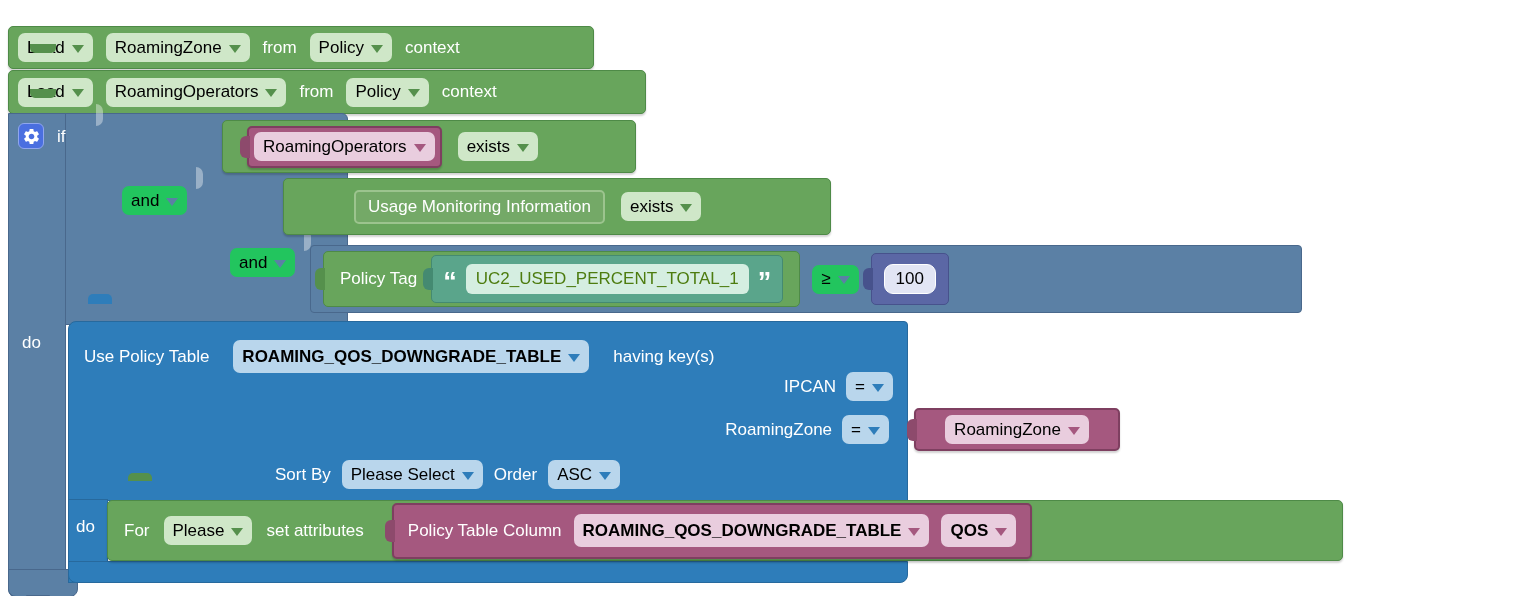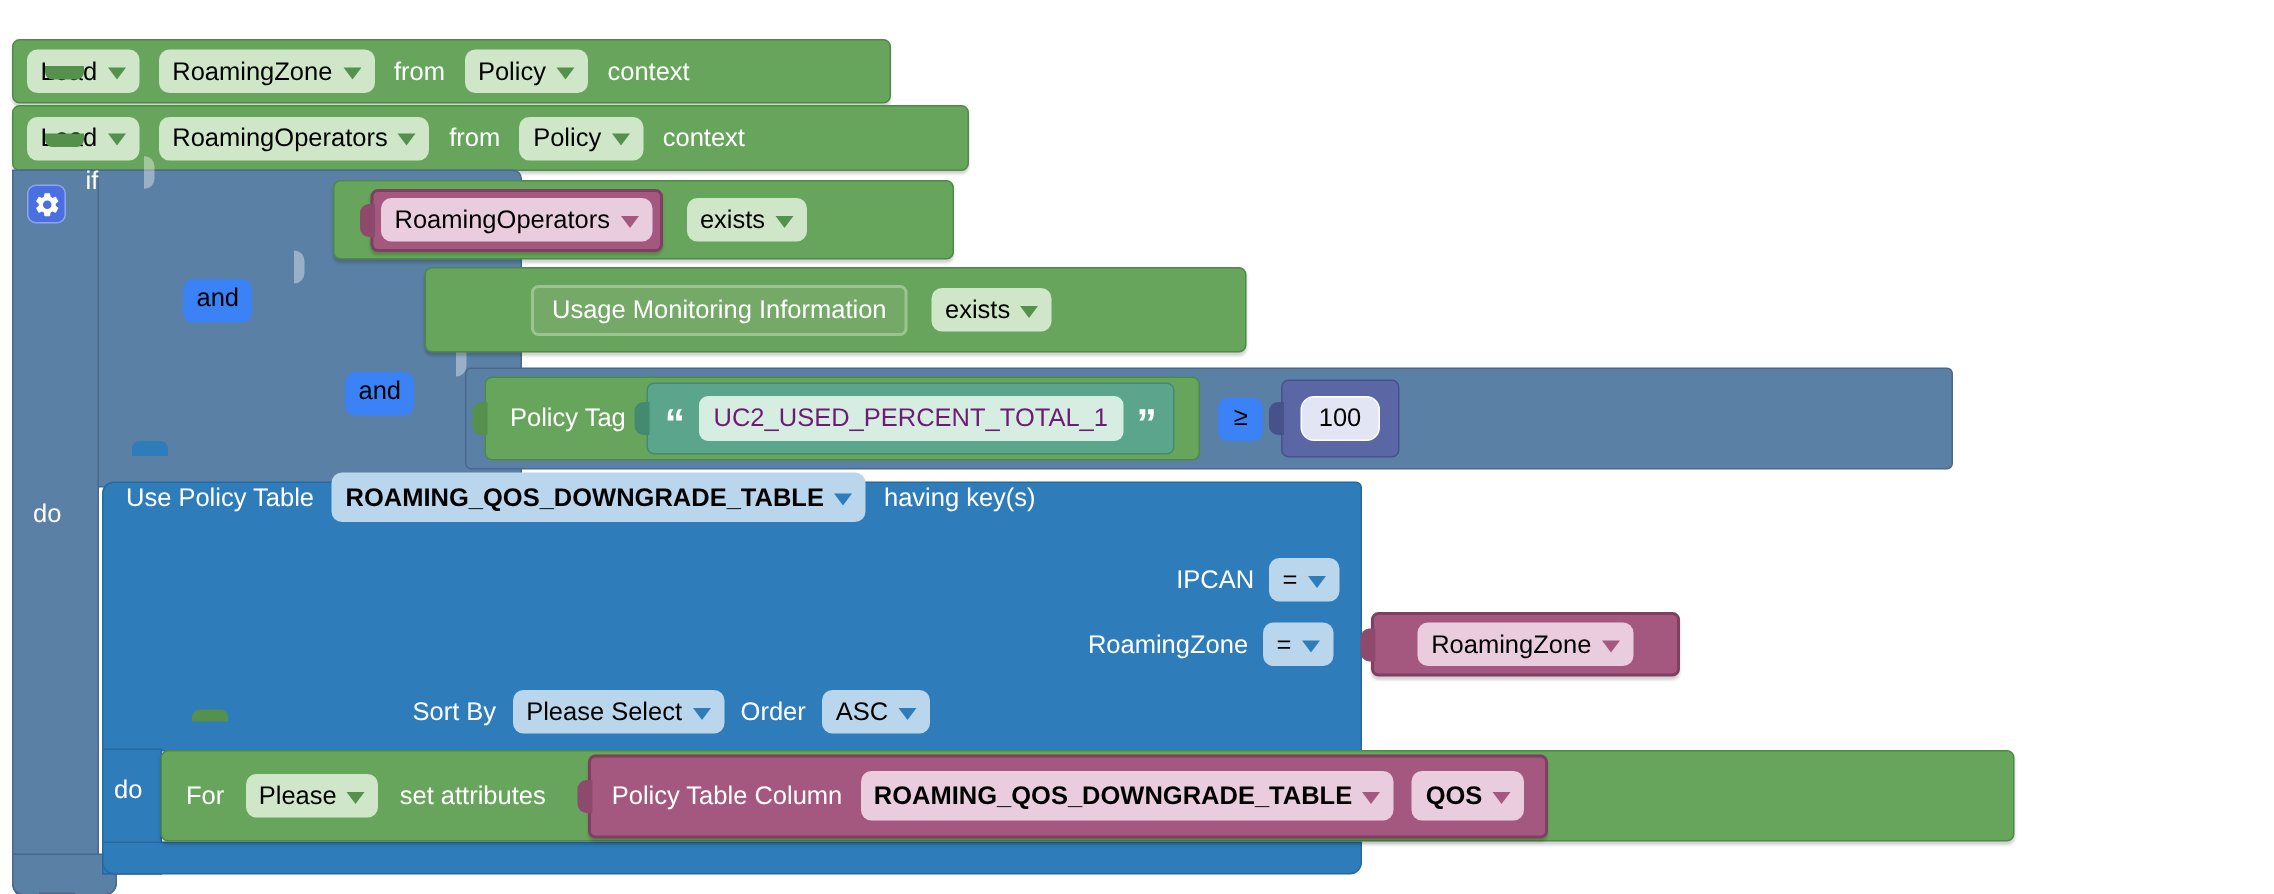--- a/index.html
+++ b/index.html
@@ -16,28 +16,28 @@
   .bright-blue{background:#2e7dba;border:1px solid #27699d;}
   .pink-block{background:#a5587f;border:2px solid #7e3f60;border-radius:5px;box-shadow:0 2px 2px rgba(0,0,0,.18);}
   .teal-block{background:#5aa58b;border:1px solid #448a71;border-radius:5px;}
   .indigo-block{background:#5b67a5;border:1px solid #47528c;border-radius:5px;}
   
   .dd{display:inline-flex;align-items:center;gap:7px;border-radius:7px;padding:3px 9px;color:#000;
       white-space:nowrap;height:29px;box-sizing:border-box;cursor:pointer;}
   .dd .arr{width:0;height:0;border-left:6px solid transparent;border-right:6px solid transparent;
            border-top:8px solid #000;margin-top:2px;}
   .dd-green{background:#cfe7c8;}    .dd-green .arr{border-top-color:#55904c;}
-  .dd-blue{background:#3b82f6;flex-direction:column;}     .dd-blue .arr{border-top-color:#5b80a5;}
+  .dd-blue{background:#22c55e;}     .dd-blue .arr{border-top-color:#5b80a5;}
   .dd-bblue{background:#b9d6ec;}    .dd-bblue .arr{border-top-color:#2e7dba;}
   .dd-pink{background:#e9cdde;}     .dd-pink .arr{border-top-color:#a5587f;}
   .dd-big{height:33px;font-weight:bold;}
   
   .green-box-field{background:#74a967;border:2px solid #9cc48e;border-radius:5px;color:#fff;
                    padding:5px 12px;white-space:nowrap;}
-  .text-field{background:#d5eee1;border-radius:6px;color:#701a75;padding:3px 10px;white-space:nowrap;height:30px;
+  .text-field{background:#d5eee1;border-radius:6px;color:#4d7c0f;padding:3px 10px;white-space:nowrap;height:30px;
               display:inline-flex;align-items:center;box-sizing:border-box;}
   .num-field{background:#e2e5f4;border:1px solid #fff;border-radius:9px;color:#000;padding:2px 11px;height:30px;
              display:inline-flex;align-items:center;box-sizing:border-box;}
   .quote{color:#fff;font-size:27px;font-weight:bold;line-height:18px;margin-top:6px;}
   
   .tab{position:absolute;border-radius:0 0 5px 5px;}
   .bump{position:absolute;left:-9px;top:50%;transform:translateY(-50%);width:10px;height:22px;border-radius:6px 0 0 6px;}
   .bump-pink{background:#8d4a6c;} .bump-green{background:#55904c;} .bump-teal{background:#448a71;} .bump-indigo{background:#47528c;}
   .socket{position:absolute;width:7px;height:22px;background:rgba(255,255,255,.38);border-radius:0 8px 8px 0;}
   
@@ -88,21 +88,21 @@
   <div class="abs steel" style="left:8px;top:92px;width:340px;height:212px;border-radius:6px 6px 0 0;"></div>
   <div class="abs steel" style="left:8px;top:92px;width:58px;height:486px;border-radius:0 0 0 10px;"></div>
   <div class="abs steel" style="left:8px;top:548px;width:70px;height:28px;border-radius:0 0 8px 8px;"></div>
   <div class="abs steel" style="left:26px;top:574px;width:24px;height:12px;border-radius:0 0 6px 6px;"></div>
 
   <div class="abs gear" style="left:18px;top:102px;">
     <svg viewBox="0 0 24 24" width="19" height="19">
       <path fill="#ffffff" d="M19.14 12.94c.04-.3.06-.61.06-.94 0-.32-.02-.64-.07-.94l2.03-1.58c.18-.14.23-.41.12-.61l-1.92-3.32c-.12-.22-.37-.29-.59-.22l-2.39.96c-.5-.38-1.03-.7-1.62-.94l-.36-2.54c-.04-.24-.24-.41-.48-.41h-3.84c-.24 0-.43.17-.47.41l-.36 2.54c-.59.24-1.13.57-1.62.94l-2.39-.96c-.22-.08-.47 0-.59.22L2.74 8.87c-.12.21-.08.47.12.61l2.03 1.58c-.05.3-.09.63-.09.94s.02.64.07.94l-2.03 1.58c-.18.14-.23.41-.12.61l1.92 3.32c.12.22.37.29.59.22l2.39-.96c.5.38 1.03.7 1.62.94l.36 2.54c.05.24.24.41.48.41h3.84c.24 0 .44-.17.47-.41l.36-2.54c.59-.24 1.13-.56 1.62-.94l2.39.96c.22.08.47 0 .59-.22l1.92-3.32c.12-.22.07-.47-.12-.61l-2.01-1.58zM12 15.6c-1.98 0-3.6-1.62-3.6-3.6s1.62-3.6 3.6-3.6 3.6 1.62 3.6 3.6-1.62 3.6-3.6 3.6z"></path>
     </svg>
   </div>
-  <span class="abs lbl" style="left:57px;top:90px;">if</span>
+  <span class="abs lbl" style="left:57px;top:106px;">if</span>
   <div class="socket" style="left:96px;top:104px;"></div>
 
   <span class="abs dd dd-blue" style="left:122px;top:165px;">
     <span>and</span>
     <span class="arr"></span>
   </span>
   <div class="socket" style="left:196px;top:167px;"></div>
   <span class="abs dd dd-blue" style="left:230px;top:227px;">
     <span>and</span>
     <span class="arr"></span>
@@ -152,21 +152,21 @@
     </span>
   </div>
 
   <span class="abs lbl" style="left:22px;top:312px;">do</span>
 
   <div class="abs bright-blue" style="left:68px;top:300px;width:840px;height:180px;border-radius:8px 4px 0 0;"></div>
   <div class="abs bright-blue" style="left:68px;top:478px;width:40px;height:84px;border-left:1px solid #27699d;"></div>
   <div class="abs bright-blue" style="left:68px;top:540px;width:840px;height:22px;border-radius:0 0 8px 8px;"></div>
   <div class="tab" style="left:88px;top:294px;width:24px;height:10px;background:#2e7dba;border-radius:5px 5px 0 0;"></div>
 
-  <div class="abs flexrow" style="left:84px;top:294px;gap:12px;justify-content:space-between;">
+  <div class="abs flexrow" style="left:84px;top:319px;gap:24px;justify-content:space-between;">
     <span class="lbl">Use Policy Table</span>
     <span class="dd dd-bblue dd-big">
       <span>ROAMING_QOS_DOWNGRADE_TABLE</span>
       <span class="arr"></span>
     </span>
     <span class="lbl">having key(s)</span>
   </div>
 
   <div class="abs flexrow" style="right:623px;top:351px;gap:10px;">
     <span class="lbl">IPCAN</span>

